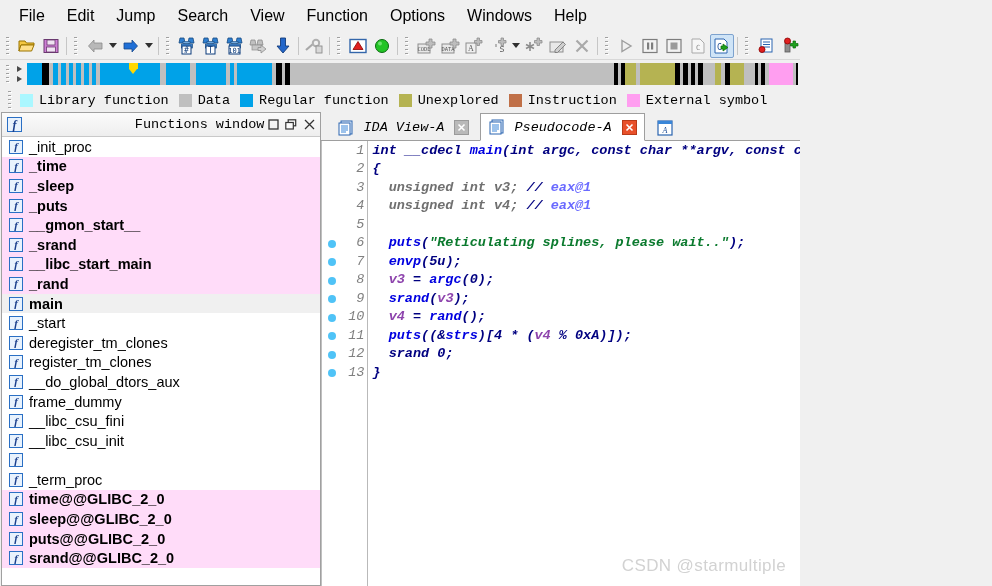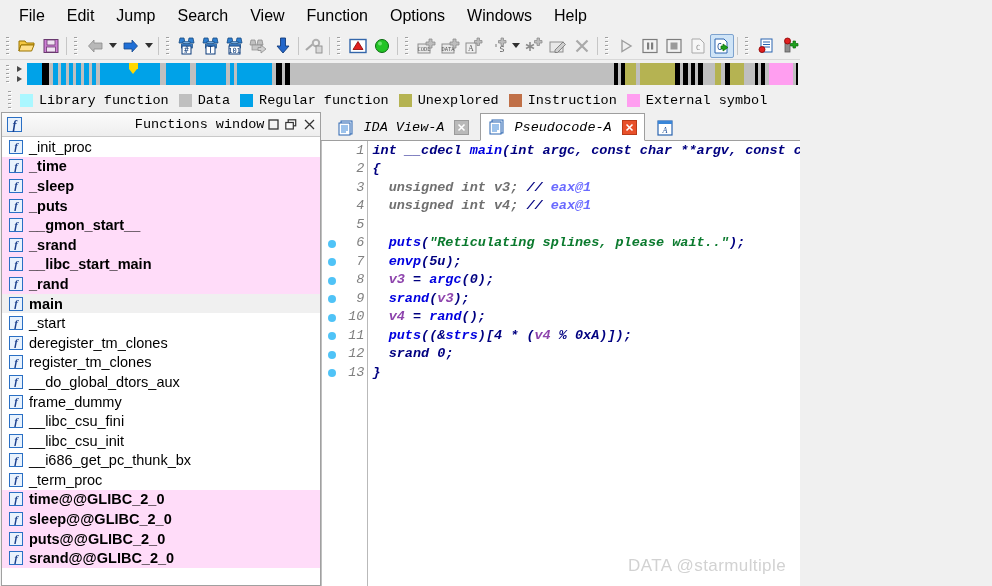--- a/index.html
+++ b/index.html
@@ -758,21 +758,20 @@
           <div class="frow">
             <span class="fico">f</span>
             <span>__libc_csu_fini</span>
           </div>
           <div class="frow">
             <span class="fico">f</span>
             <span>__libc_csu_init</span>
           </div>
           <div class="frow">
             <span class="fico">f</span>
-            <span>__i686_get_pc_thunk_bx</span>
           </div>
           <div class="frow">
             <span class="fico">f</span>
             <span>_term_proc</span>
           </div>
           <div class="frow lib libtext">
             <span class="fico">f</span>
             <span>time@@GLIBC_2_0</span>
           </div>
           <div class="frow lib libtext">
@@ -888,14 +887,14 @@
             <div class="cline"><span class="pun">  </span><span class="fn">srand</span><span class="pun">(</span><span class="var">v3</span><span class="pun">);</span></div>
             <div class="cline"><span class="pun">  </span><span class="var">v4</span><span class="pun"> = </span><span class="fn">rand</span><span class="pun">();</span></div>
             <div class="cline"><span class="pun">  </span><span class="fn">puts</span><span class="pun">((&amp;</span><span class="fn">strs</span><span class="pun">)[</span><span class="num">4</span><span class="pun"> * (</span><span class="var">v4</span><span class="pun"> % </span><span class="num">0xA</span><span class="pun">)]);</span></div>
             <div class="cline"><span class="pun">  </span><span class="k">srand </span><span class="num">0</span><span class="pun">;</span></div>
             <div class="cline"><span class="pun">}</span></div>
           </div>
       </div>
     </div>
   </div>
 
-  <div class="watermark">DATA @starmultiple</div>
+  <div class="watermark">CSDN @starmultiple</div>
 </div>
 
 </body></html>

